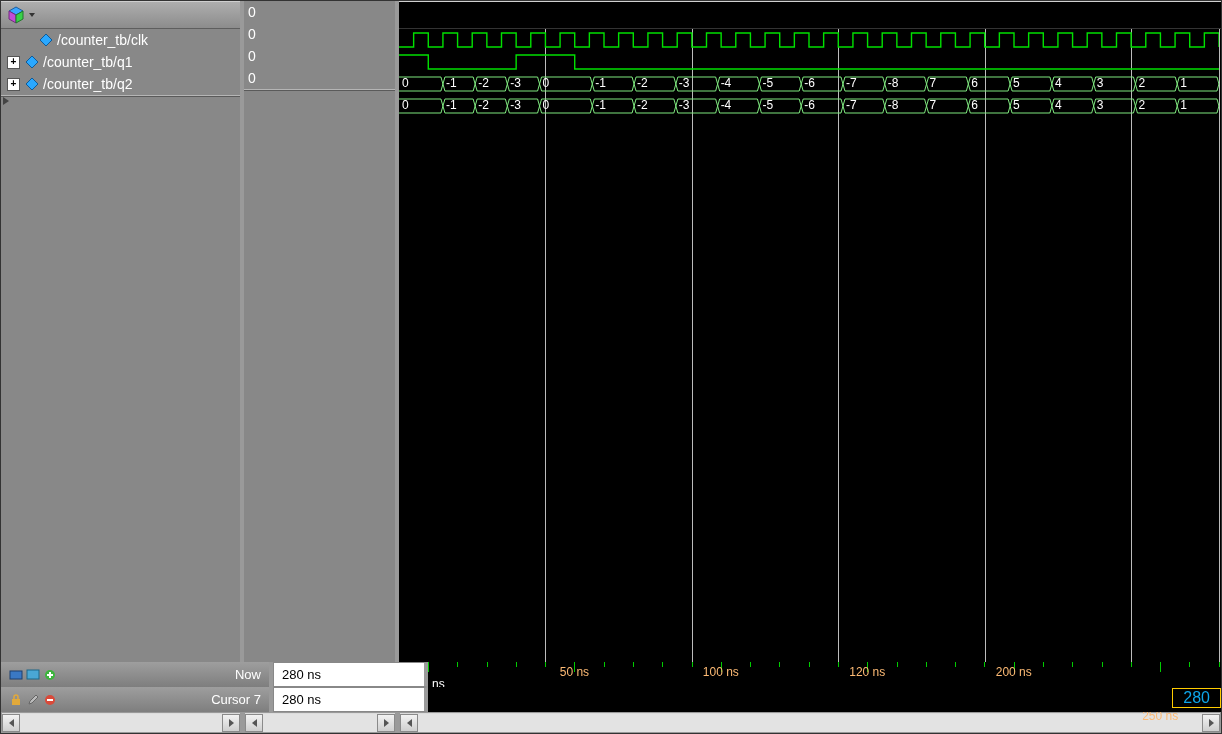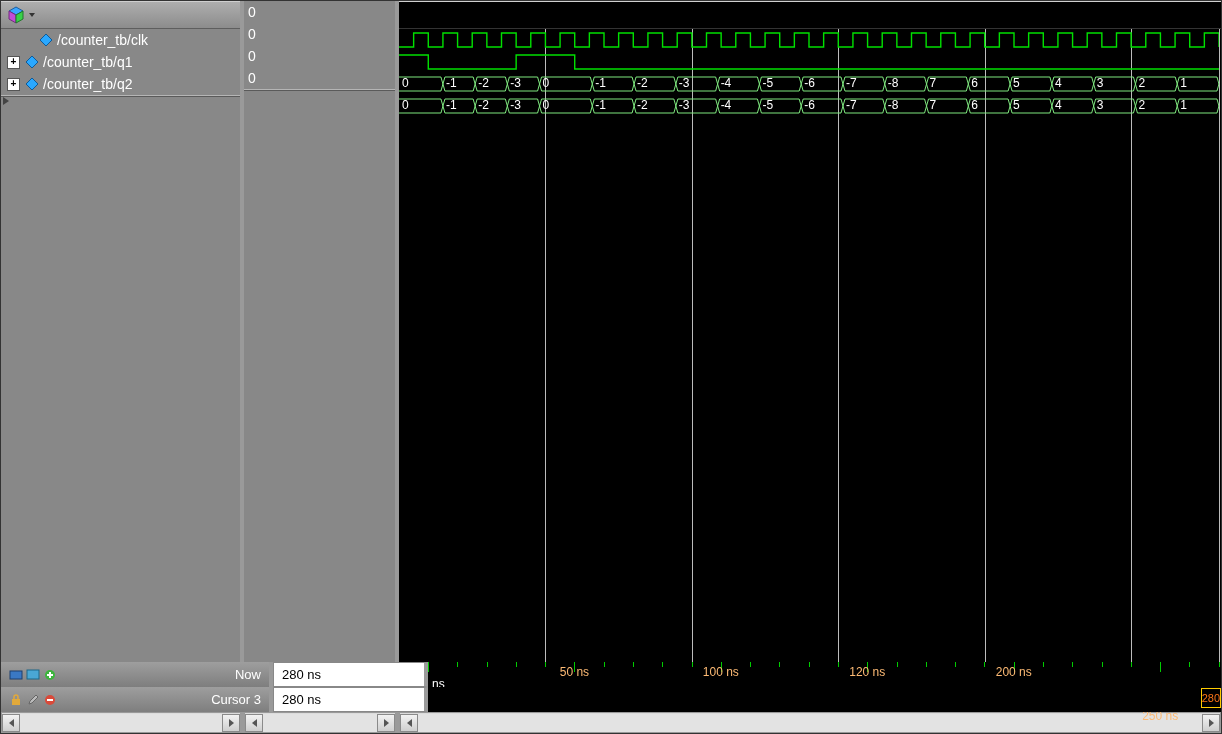--- a/index.html
+++ b/index.html
@@ -173,23 +173,23 @@
     position: absolute; top: 15px; left: 4px;
     color: #fff; font-size: 12px;
   }
 
   .cursor-tag {
     position: absolute;
     right: 0;
     top: 1px;
     background: #000;
     border: 1px solid #fc0;
-    color: #f97316;
-    font-size: 11px;
-    padding: 0 0;
+    color: #0ea5e9;
+    font-size: 16px;
+    padding: 0 10px;
     line-height: 18px;
   }
 
   
   .scrollbars {
     display: flex;
     height: 21px;
   }
   .hscroll {
     background: #dcdcdc;
@@ -452,21 +452,21 @@
               <path d="M2 11l1-3 6-6 2 2-6 6-3 1z" fill="#bbb" stroke="#666"></path>
             </svg>
         </span>
         <span class="tiny-icon">
           <svg width="12" height="12">
               <circle cx="6" cy="6" r="5" fill="#d94a3a"></circle>
               <rect x="3" y="5" width="6" height="2" fill="#fff"></rect>
             </svg>
         </span>
       </div>
-      <span class="lbl">Cursor 3</span>
+      <span class="lbl">Cursor 7</span>
     </div>
     <div class="cursor-cell-val">
       <span>280 ns</span>
     </div>
     <div class="cursor-cell-wave">
       <div class="cursor-tag"><span>280</span></div>
     </div>
   </div>
 
   <div class="scrollbars">

